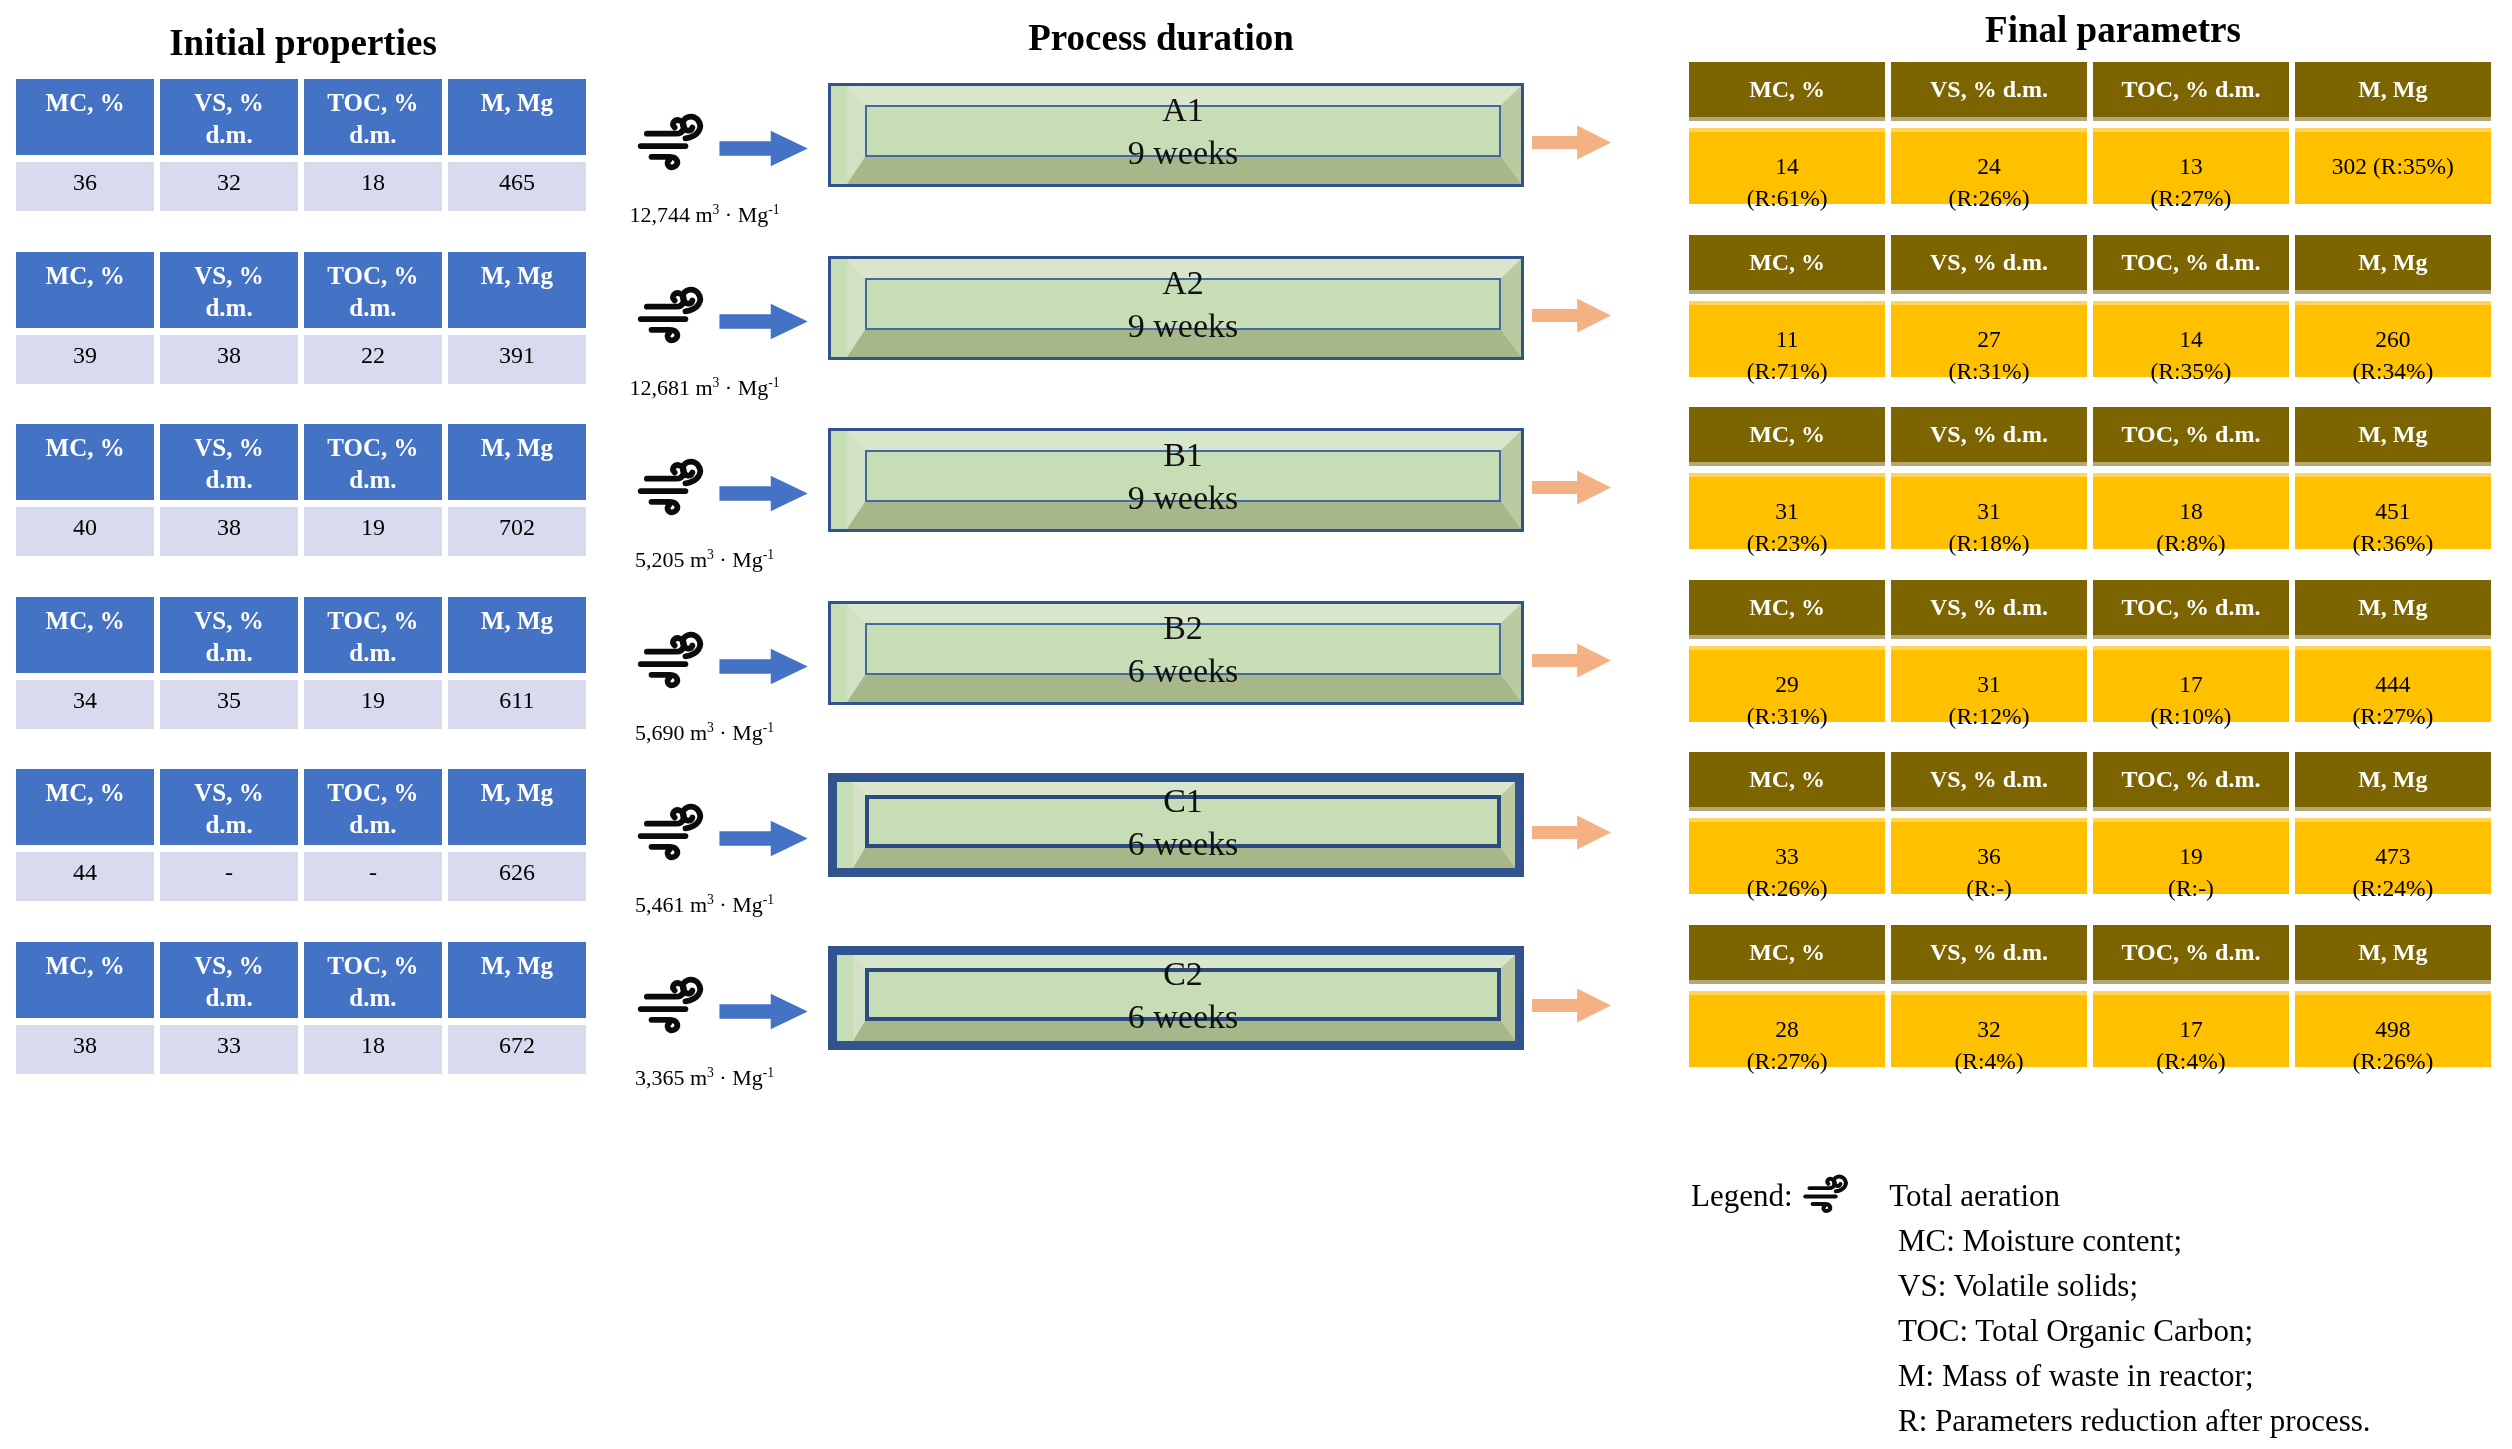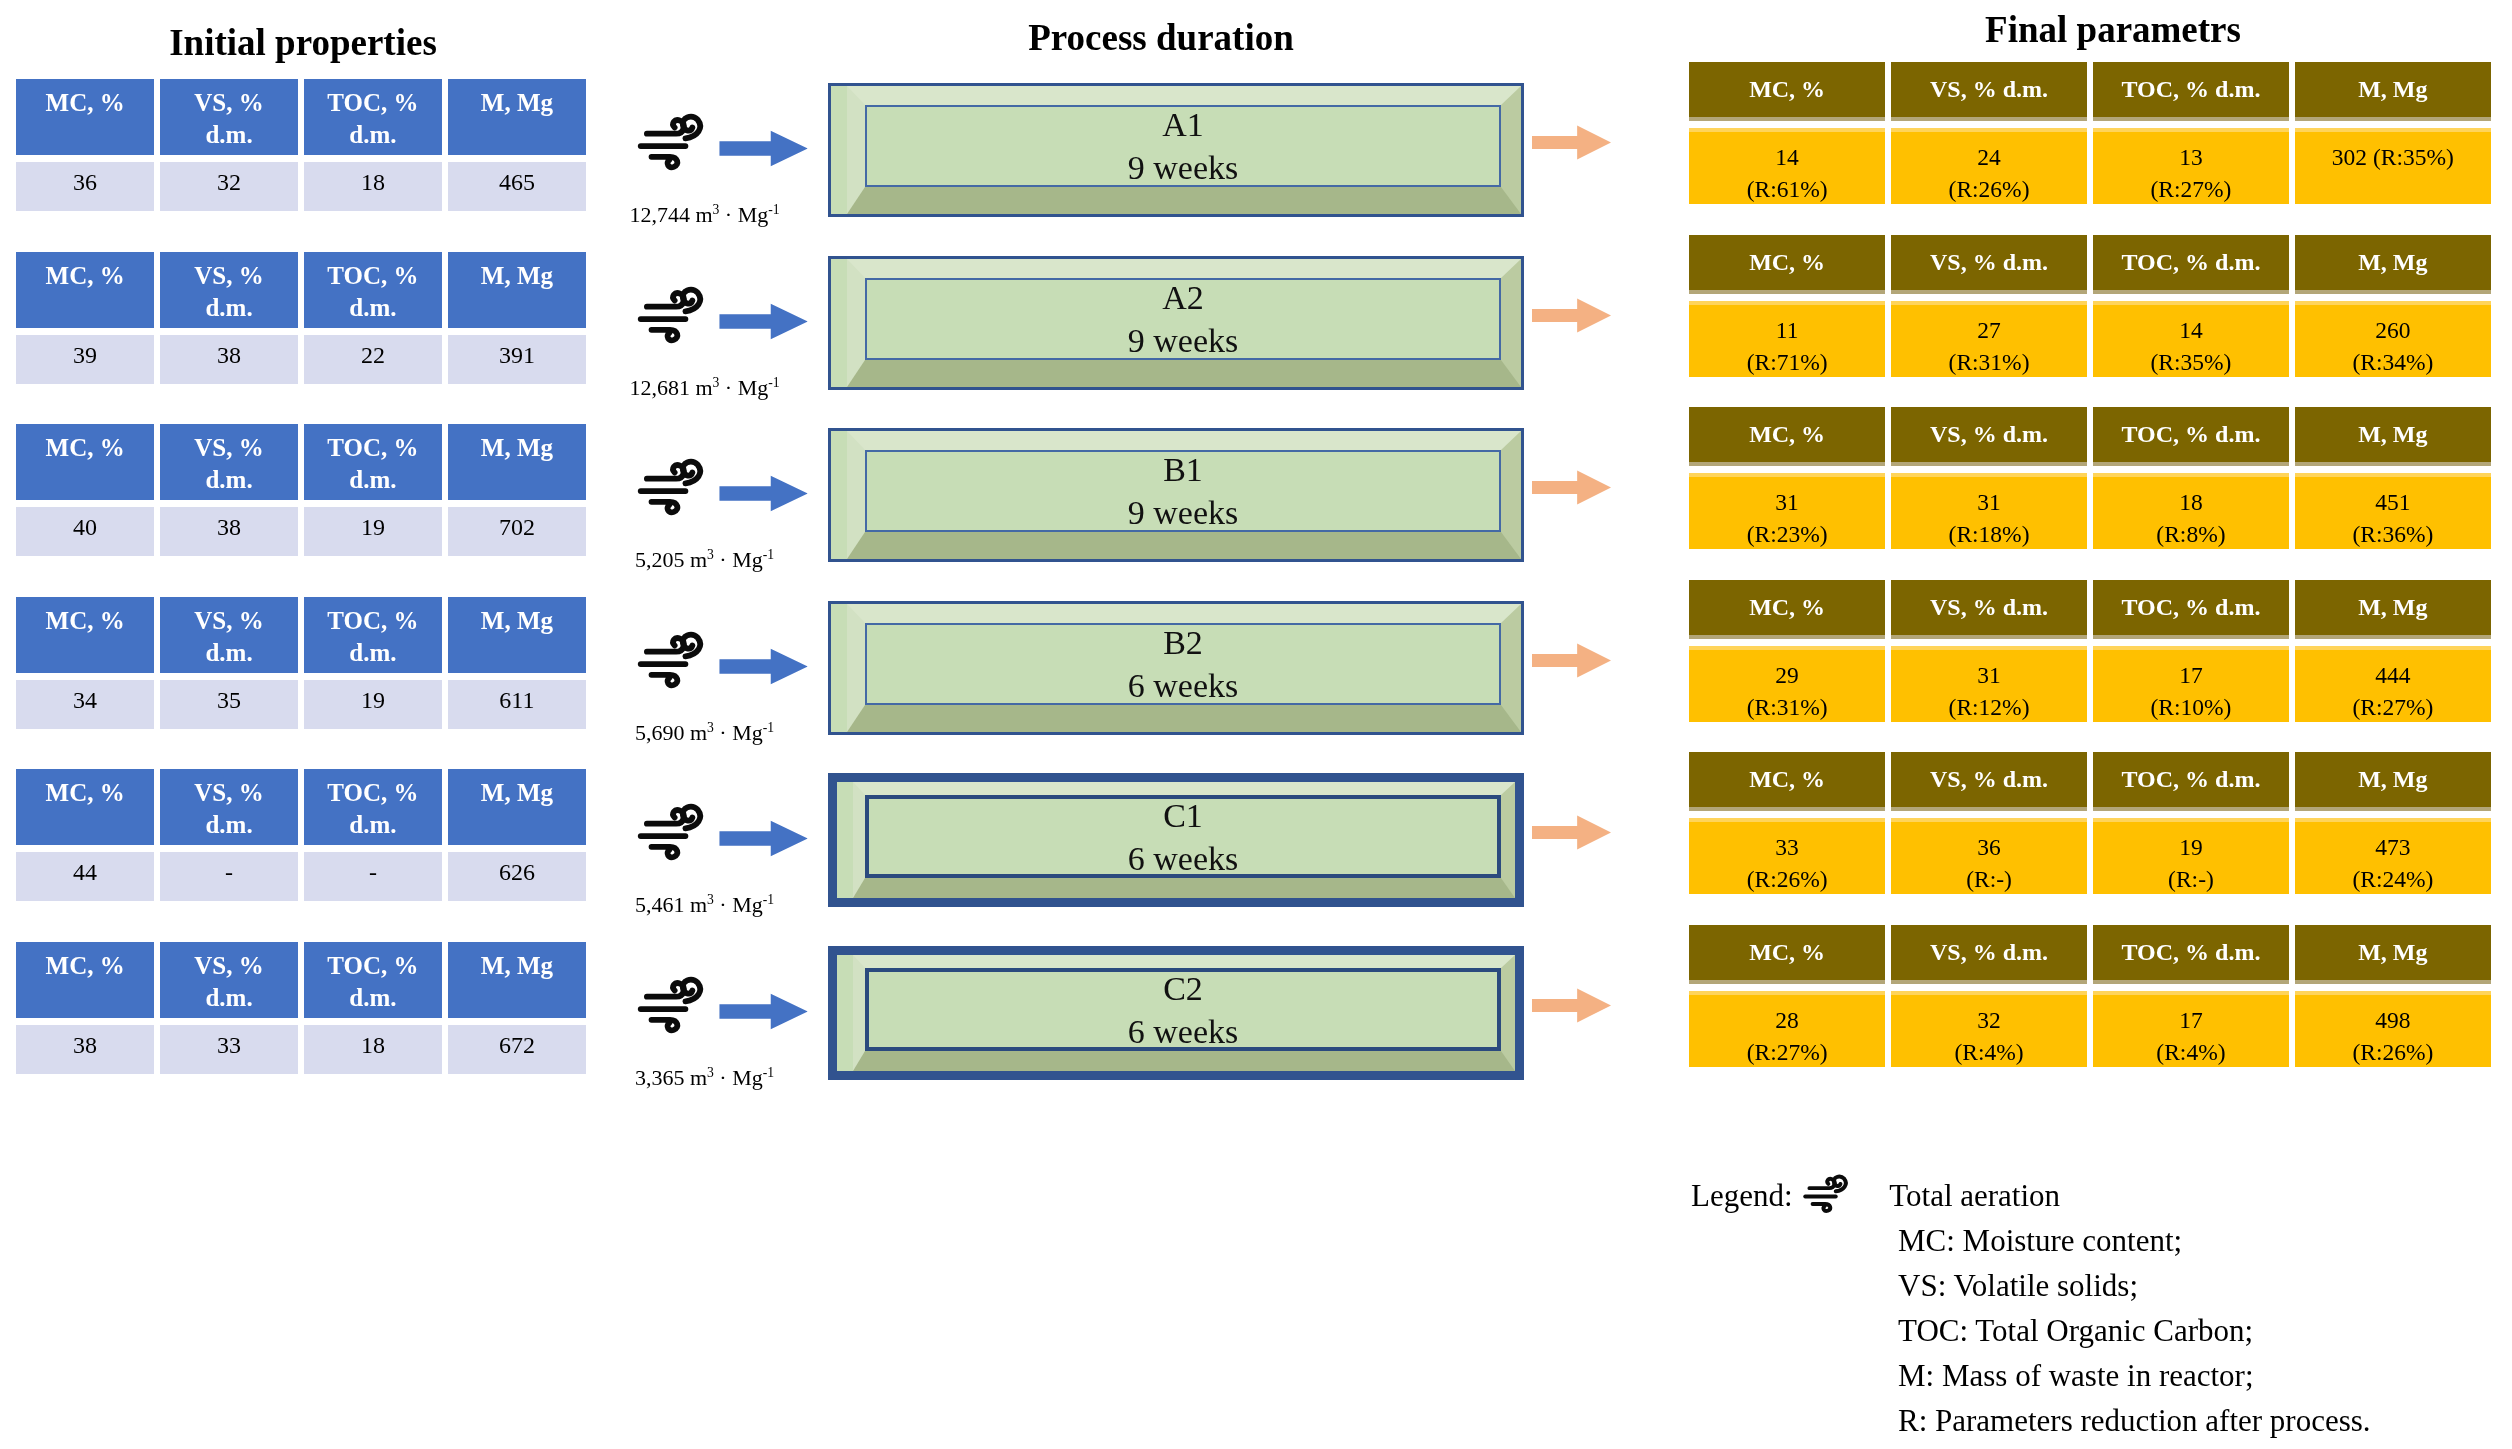--- a/index.html
+++ b/index.html
@@ -24,40 +24,40 @@
 
   
   .wind{position:absolute;left:636px;top:112px;width:85px;height:65px;}
   .bluearrow{position:absolute;left:719px;top:130px;width:89px;height:37px;}
   .aeration{position:absolute;left:579px;top:202px;width:251px;text-align:center;
             font-size:22px;white-space:nowrap;}
   .aeration sup{font-size:0.62em;}
   .orangearrow{position:absolute;left:1532px;top:123px;width:79px;height:39px;}
 
   
-  .box{position:absolute;left:828px;top:83px;width:696px;height:134px;box-sizing:border-box;
+  .box{position:absolute;left:828px;top:83px;width:696px;height:104px;box-sizing:border-box;
        border:3.2px solid #31538F;background:#C7DDB6;padding-left:16px;}
   .bevel{width:100%;height:100%;box-sizing:border-box;
          border-top:19.4px solid #D9E6CB;border-left:18px solid #D2E1C3;
          border-right:20px solid #BBCBA1;border-bottom:27px solid #A6B78A;}
   .inner{width:100%;height:100%;box-sizing:border-box;border:2.4px solid #4469A5;background:#C7DDB6;
          display:flex;flex-direction:column;align-items:center;justify-content:center;
          font-size:34px;line-height:43px;color:#111;}
   .crow .box{border-width:9.7px;}
   .crow .bevel{border-top-width:13.8px;border-left-width:12px;border-right-width:14.6px;border-bottom-width:20px;}
   .crow .inner{border-width:4.9px;border-color:#2B4A7E;}
 
   
   .rtable{position:absolute;left:1689px;top:62px;width:802px;}
   .rhead{display:flex;gap:5.7px;height:59px;}
   .rhead .cell{flex:1;background:#7C6500;border-bottom:4.9px solid #B3A678;color:#fff;font-weight:bold;
                font-size:24px;display:flex;align-items:center;justify-content:center;box-sizing:border-box;white-space:nowrap;}
   .rvals{display:flex;gap:5.7px;height:76px;margin-top:7.3px;}
   .rvals .cell{flex:1;background:#FFC000;border-top:4.9px solid #FFD45A;font-size:23.5px;text-align:center;
-               line-height:32px;padding-top:9px;box-sizing:border-box;}
+               line-height:32px;padding-top:18px;box-sizing:border-box;}
 
   
   #legend{position:absolute;left:1691px;top:1173px;font-size:31px;}
   #legend-line1{display:flex;align-items:center;height:45px;}
   #legend-label{margin-right:9.7px;}
   .legendwind{width:58px;height:45px;margin-right:13px;}
   .legend-item{margin-left:207px;height:45px;line-height:45px;white-space:nowrap;}
   #legend-item-0{margin-left:16px;height:auto;line-height:normal;}
 </style>
 </head>

